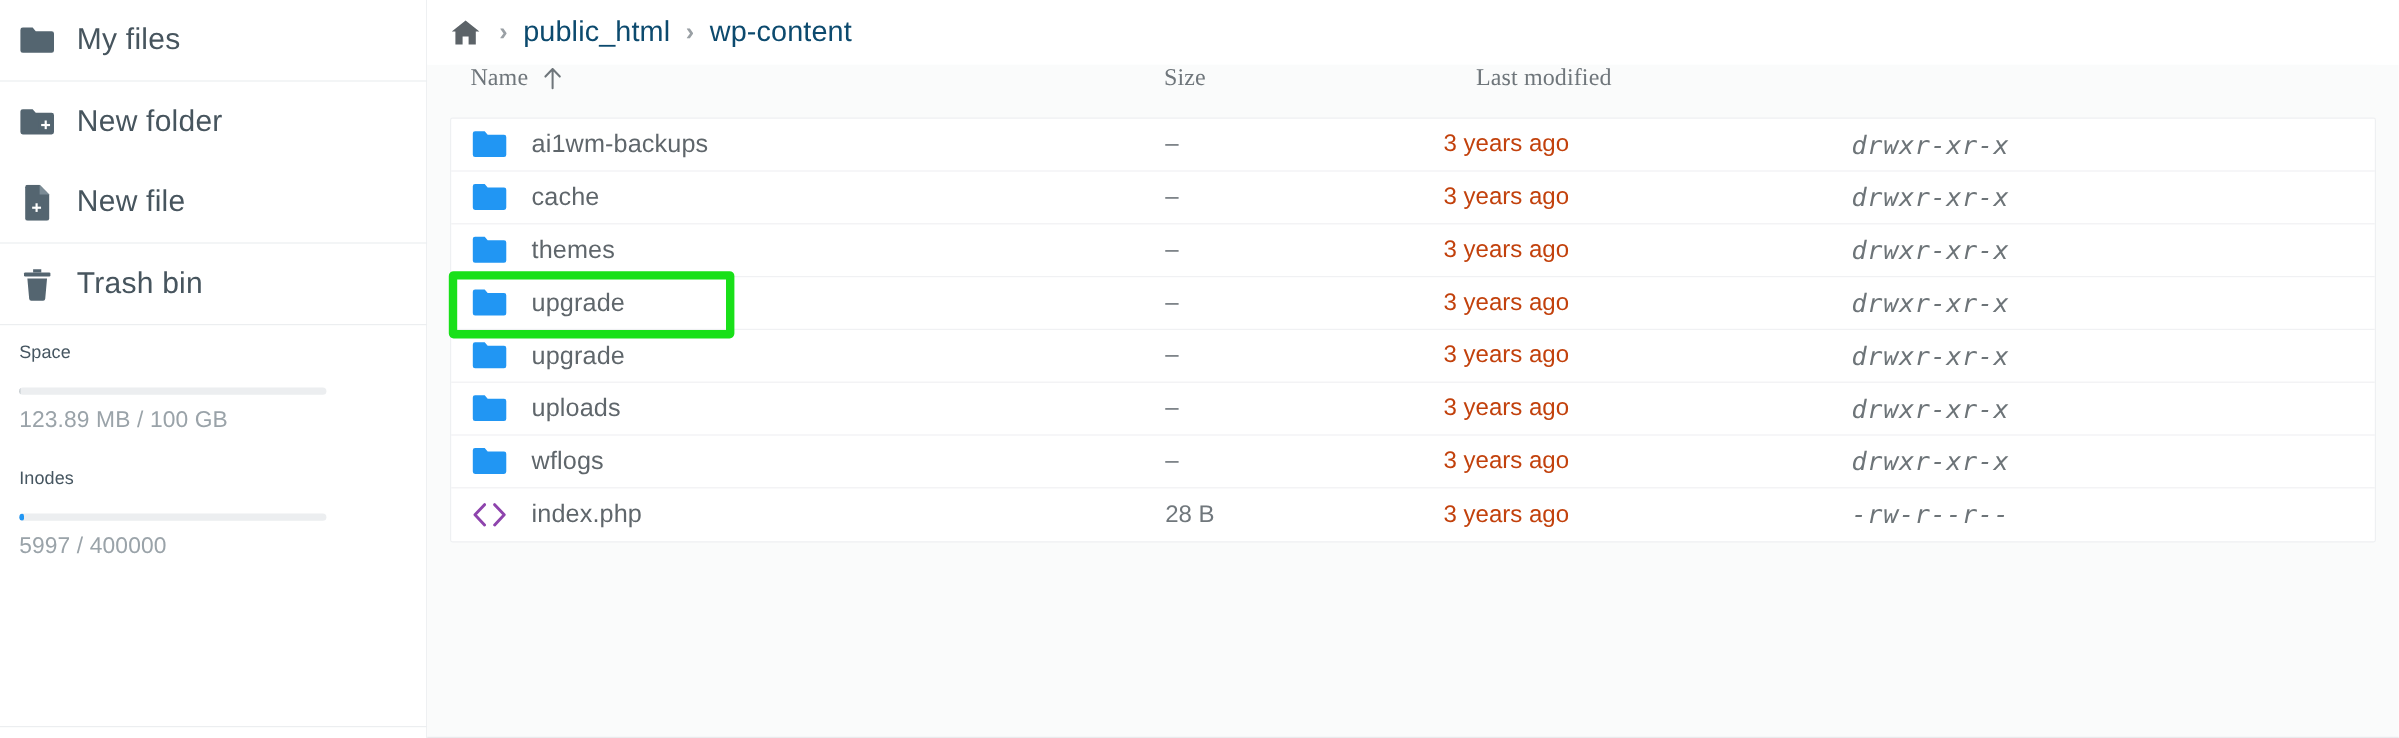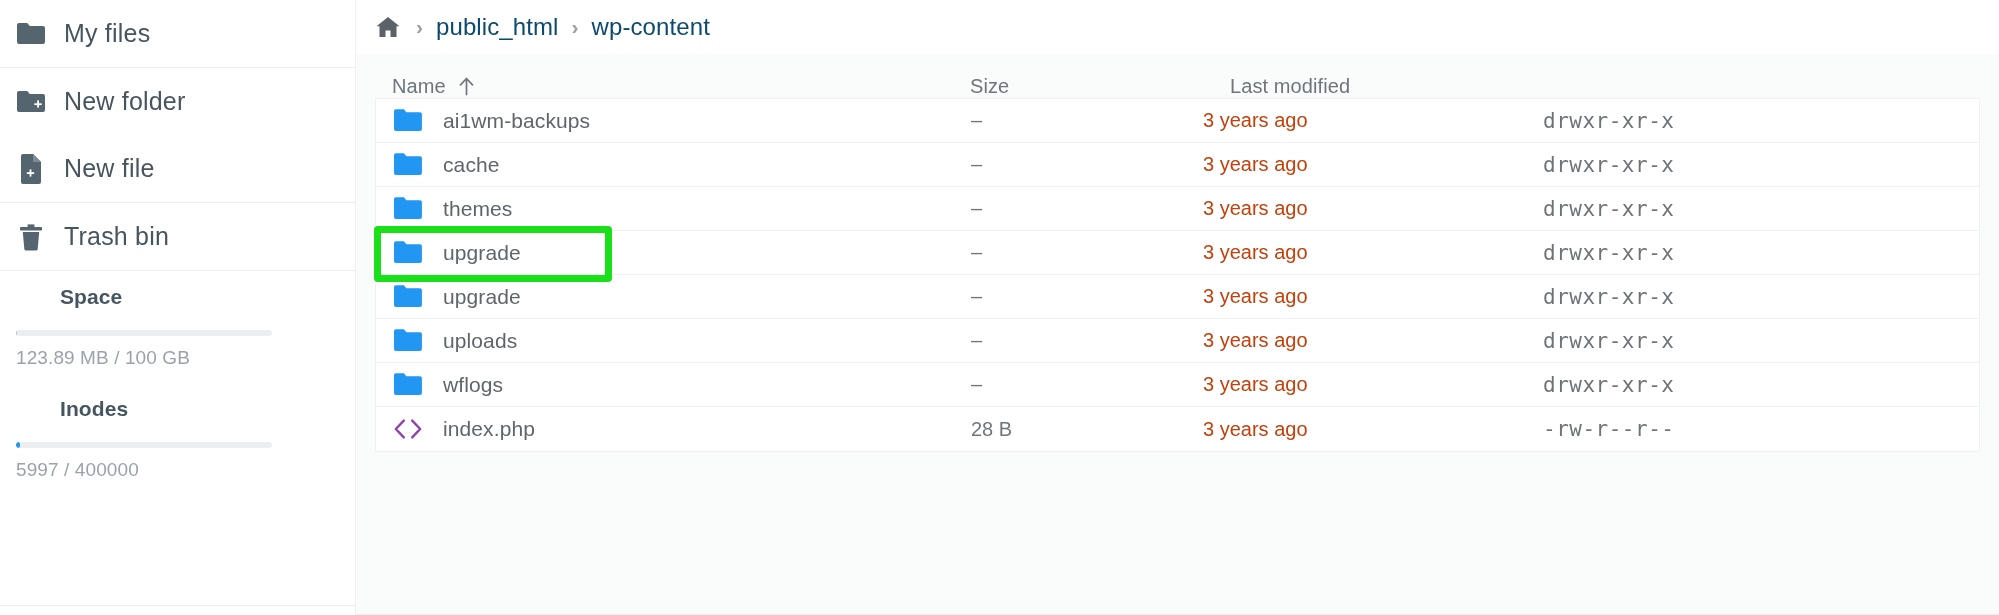--- a/index.html
+++ b/index.html
@@ -36,24 +36,23 @@
     font-size: 25px;
     color: #47555e;
     font-weight: 400;
     letter-spacing: .2px;
     white-space: nowrap;
   }
   .nav-sep { height: 1px; background: #eceef0; margin: 0 0 0 0; width: 356px; }
 
   .quota-block { padding: 14px 16px 0 16px; }
   .quota-title {
-    font-size: 21px; font-weight: 700; color: #465661;
+    font-size: 15px; font-weight: 400; color: #465661;
     letter-spacing: .1px;
     margin-bottom: 21px;
-    margin-left: 44px;
   }
   .quota-title.second { margin-top: 28px; }
   .meter {
     position: relative; width: 256px; height: 6px;
     background: #eceef0; border-radius: 3px; overflow: hidden;
     margin-bottom: 11px;
   }
   .meter .fill { position: absolute; left: 0; top: 0; height: 6px; border-radius: 3px; }
   .quota-val { font-size: 19px; color: #9aa3a9; letter-spacing: .1px; }
 
@@ -76,24 +75,25 @@
   }
   .crumb-sep {
     font-size: 21px; color: #9aa0a5;
     margin: 0 13px; font-weight: 700;
   }
   .home-ico { display: flex; align-items: center; margin-right: 2px; cursor: pointer; }
 
   .table-wrap { padding: 0 19px 0 19px; position: relative; }
 
   .thead {
-    display: flex; align-items: flex-end;
+    display: flex; align-items: flex-start;
     height: 44px;
     background: #fafbfb;
     padding-left: 17px;
+    font-family: Liberation Serif, serif;
   }
   .th {
     font-size: 20px; color: #6f767b; letter-spacing: .1px;
     display: flex; align-items: center;
   }
   .th.name { width: 578px; cursor: pointer; }
   .th.size { width: 232px; }
   .th.mod  { width: 340px; margin-left: 28px; }
   .th.perm { flex: 1 1 auto; }
   .sortarrow { margin-left: 12px; display:inline-flex; }
@@ -121,20 +121,21 @@
   }
   .cell-name .fname {
     font-size: 21px; color: #5f666b; letter-spacing: .1px; white-space: nowrap;
   }
   .cell-size { width: 232px; font-size: 20px; color: #70777c; }
   .cell-mod  { width: 340px; font-size: 20px; color: #c2410c; }
   .cell-perm {
     flex: 1 1 auto; font-size: 21px; color: #6d7478;
     font-family: "DejaVu Sans Mono", monospace;
     letter-spacing: .5px;
+    font-style: italic;
   }
 
   
   .hilite {
     position: absolute;
     border: 7px solid #19e019;
     border-radius: 4px;
     pointer-events: none;
     box-sizing: border-box;
   }

